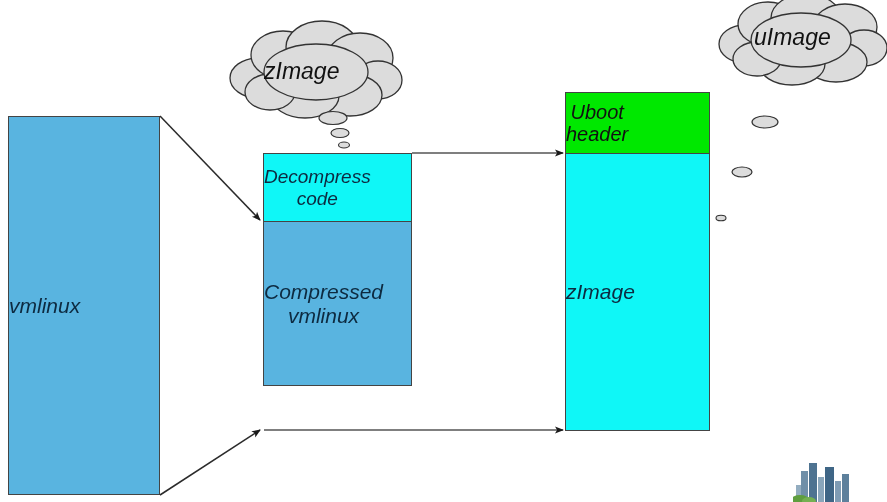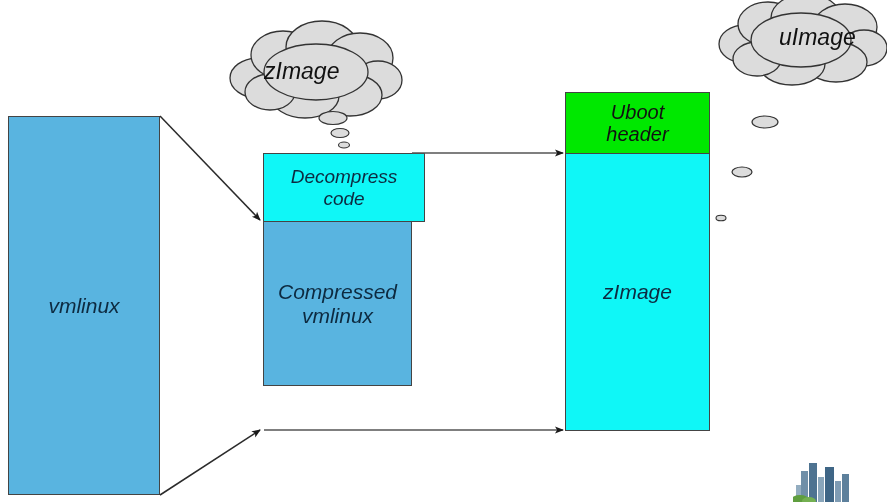--- a/index.html
+++ b/index.html
@@ -16,21 +16,21 @@
     height: 502px;
     background: #ffffff;
     overflow: hidden;
   }
   .box {
     position: absolute;
     box-sizing: border-box;
     border: 1px solid #444444;
     display: flex;
     align-items: center;
-    justify-content: center;
+    justify-content: flex-start;
     text-align: center;
     font-style: italic;
     color: #111111;
     line-height: 1.12;
   }
 
   
   #vmlinux-box {
     left: 8px;
     top: 116px;
@@ -38,21 +38,21 @@
     height: 379px;
     background: #59b4e0;
     font-size: 21px;
     color: #0d2a40;
   }
 
   
   #decompress-box {
     left: 263px;
     top: 153px;
-    width: 162px;
+    width: 149px;
     height: 69px;
     background: #0ff7f7;
     font-size: 19px;
     color: #0d2a40;
     font-style: italic;
   }
   #compressed-box {
     left: 263px;
     top: 221px;
     width: 149px;
@@ -96,21 +96,21 @@
   
   .cloud-text {
     position: absolute;
     font-style: italic;
     font-size: 23px;
     color: #111111;
     white-space: nowrap;
     z-index: 7;
   }
   #cloud-left-text { left: 264px; top: 58px; }
-  #cloud-right-text { left: 779px; top: 24px; }
+  #cloud-right-text { left: 754px; top: 24px; }
 
   
   #skyline {
     position: absolute;
     left: 793px;
     top: 455px;
     width: 62px;
     height: 47px;
     z-index: 2;
   }

